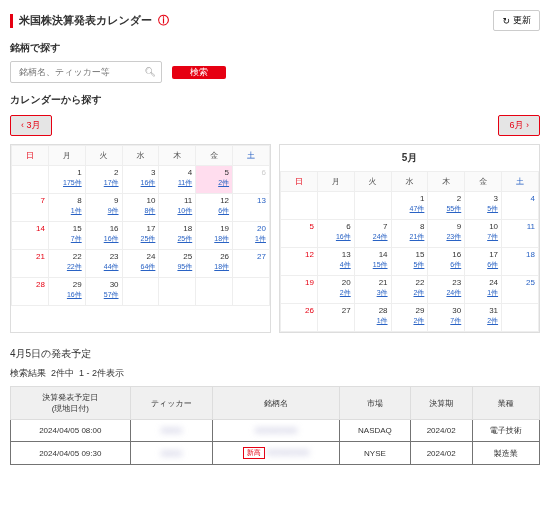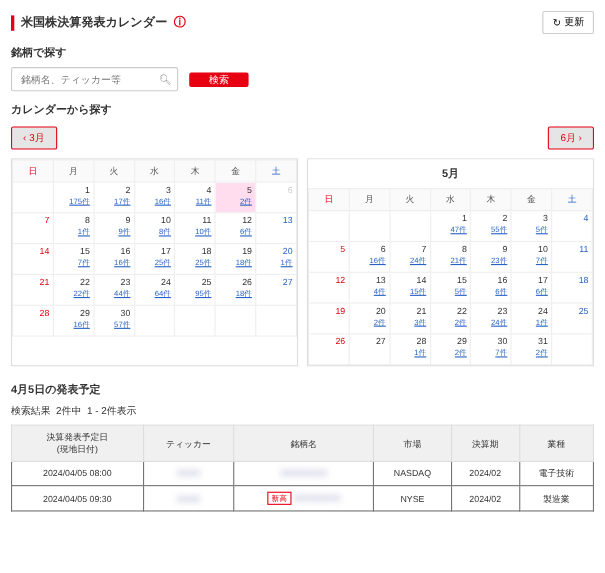--- a/index.html
+++ b/index.html
@@ -22,21 +22,21 @@
 .cal-h{text-align:center;font-weight:bold;padding:6px;font-size:10px;background:#fff}
 .cal table{width:100%;border-collapse:collapse;table-layout:fixed}
 .cal th{font-size:8px;font-weight:normal;padding:4px 0;border:1px solid #eee;background:#fafafa;color:#555}
 .cal td{border:1px solid #eee;height:28px;vertical-align:top;padding:2px 3px;position:relative}
 .cal .dn{font-size:8px;text-align:right;color:#333}
 .cal .sun .dn{color:#e60012}
 .cal .sat .dn{color:#2962c4}
 .cal .cnt{font-size:7px;color:#2962c4;text-decoration:underline;text-align:right;margin-top:1px}
 .cal .sel{background:#fde}
 .cal .dim .dn{color:#ccc}
-.rs-ttl{font-size:10px;font-weight:bold;margin:10px 0 6px}
+.rs-ttl{font-size:10px;font-weight:normal;margin:10px 0 6px}
 .rs-inf{font-size:9px;color:#333;margin-bottom:6px}
 .rtbl{width:100%;border-collapse:collapse;font-size:8px}
 .rtbl th{background:#f0f0f0;border:1px solid #ddd;padding:5px 3px;font-weight:normal}
 .rtbl td{border:1px solid #737373;padding:5px 3px;text-align:center}
 .blur{filter:blur(3px);color:#88b}
 .tag{display:inline-block;border:1px solid #e60012;color:#e60012;font-size:7px;padding:0 3px;margin-right:2px}
 </style>
 </head>
 <body>
 

